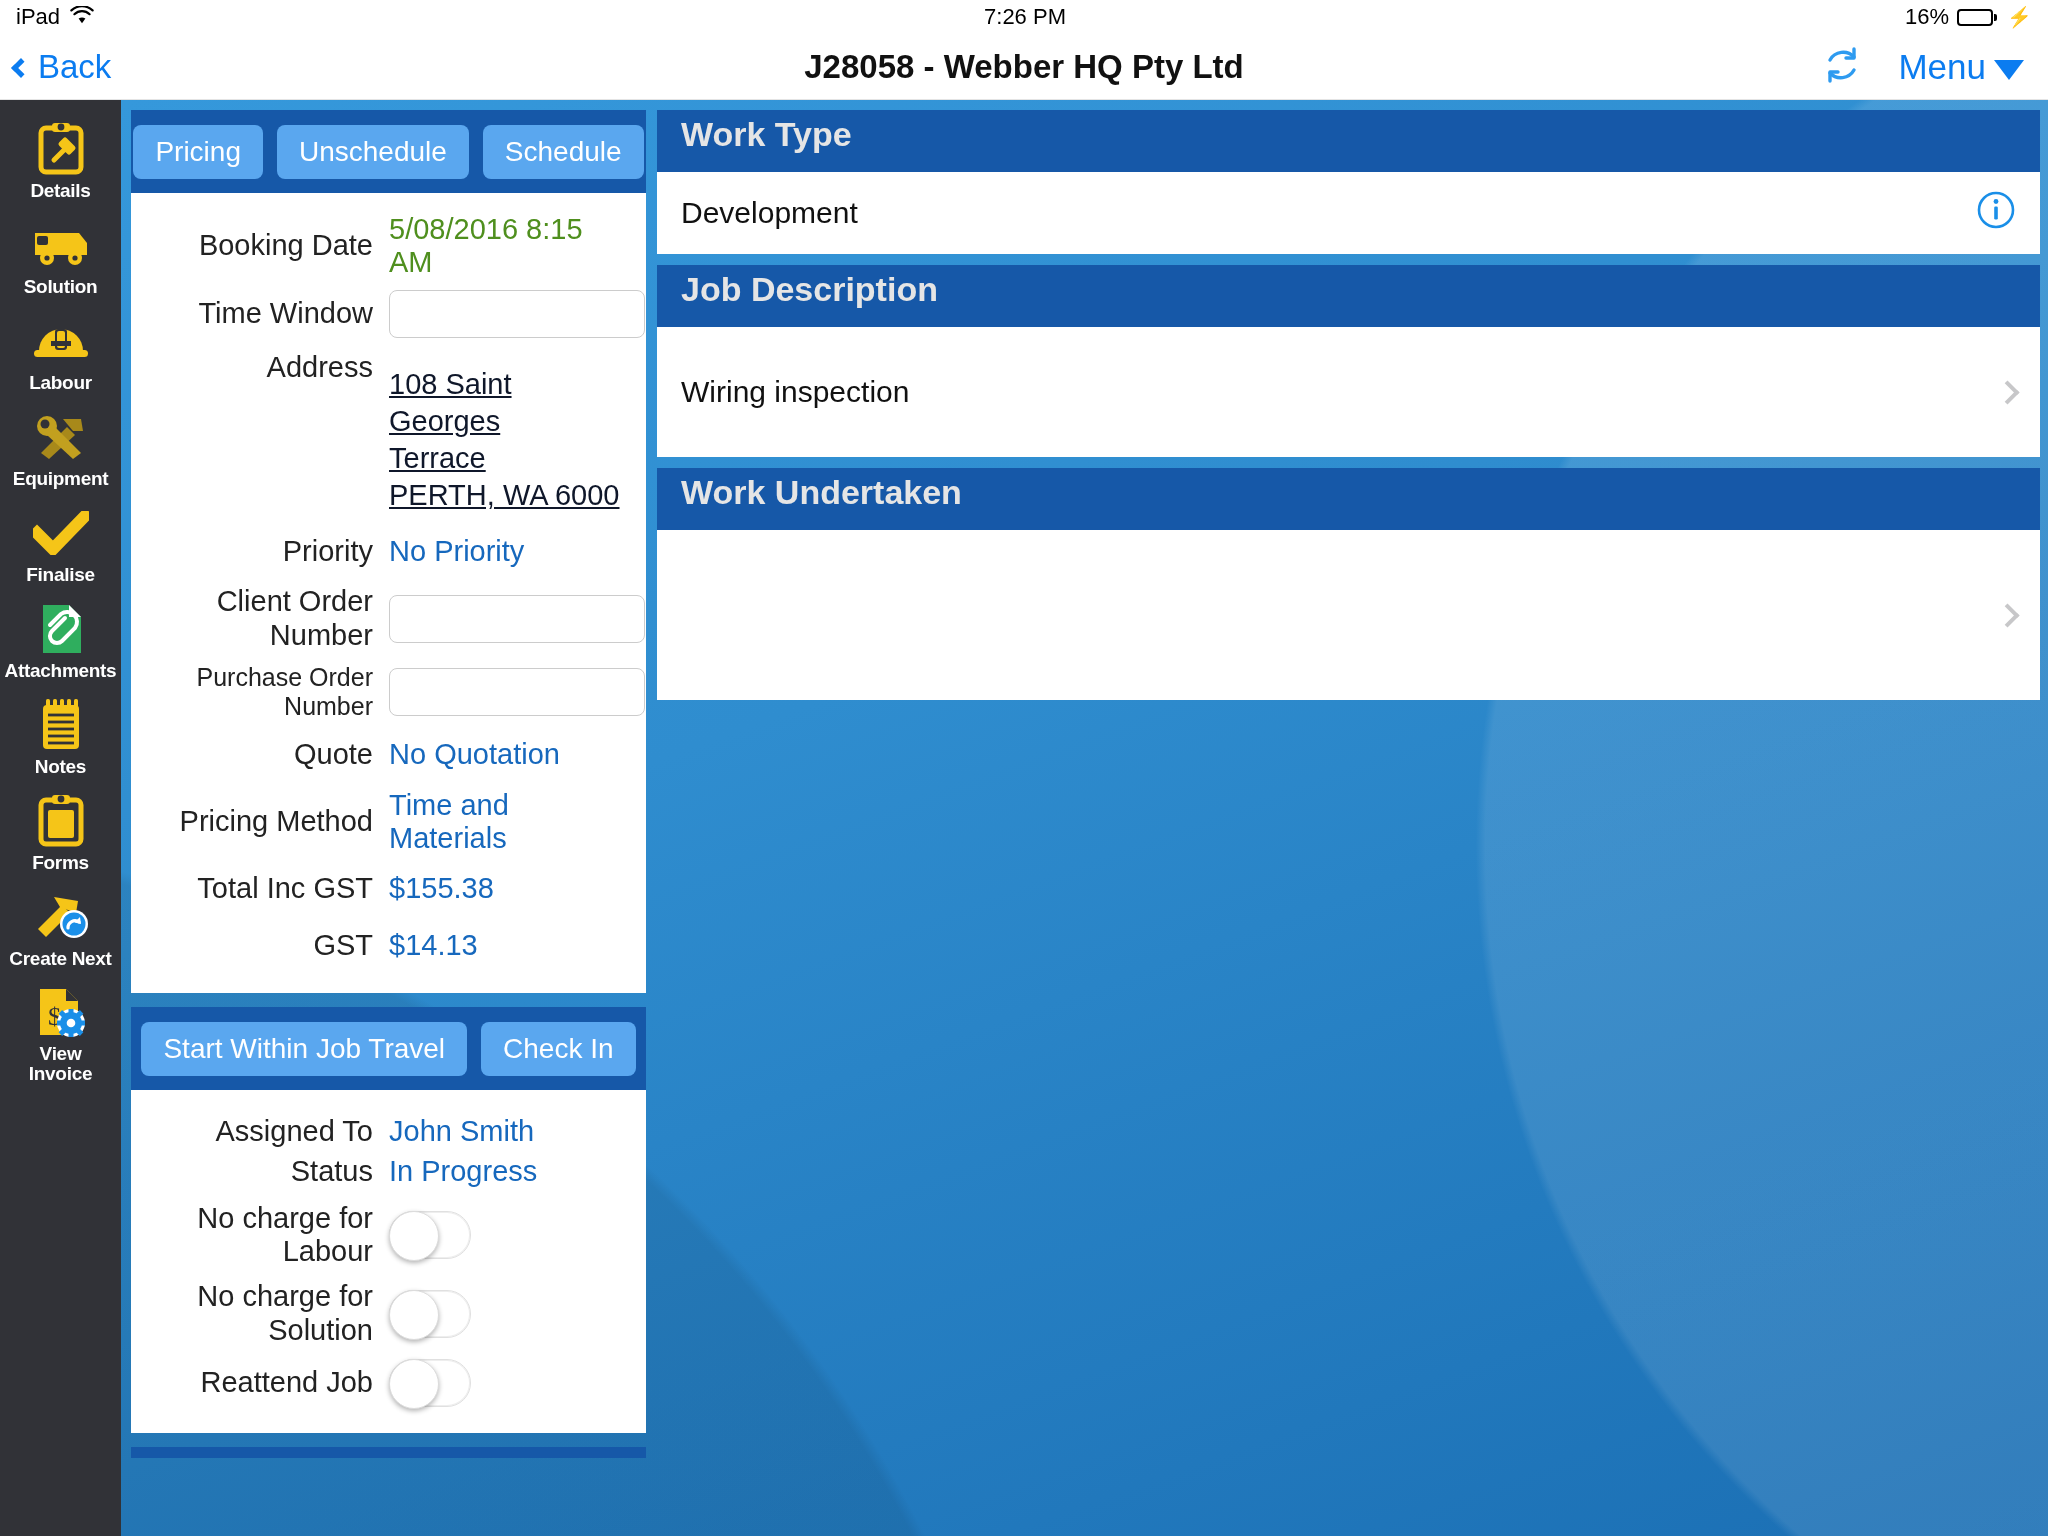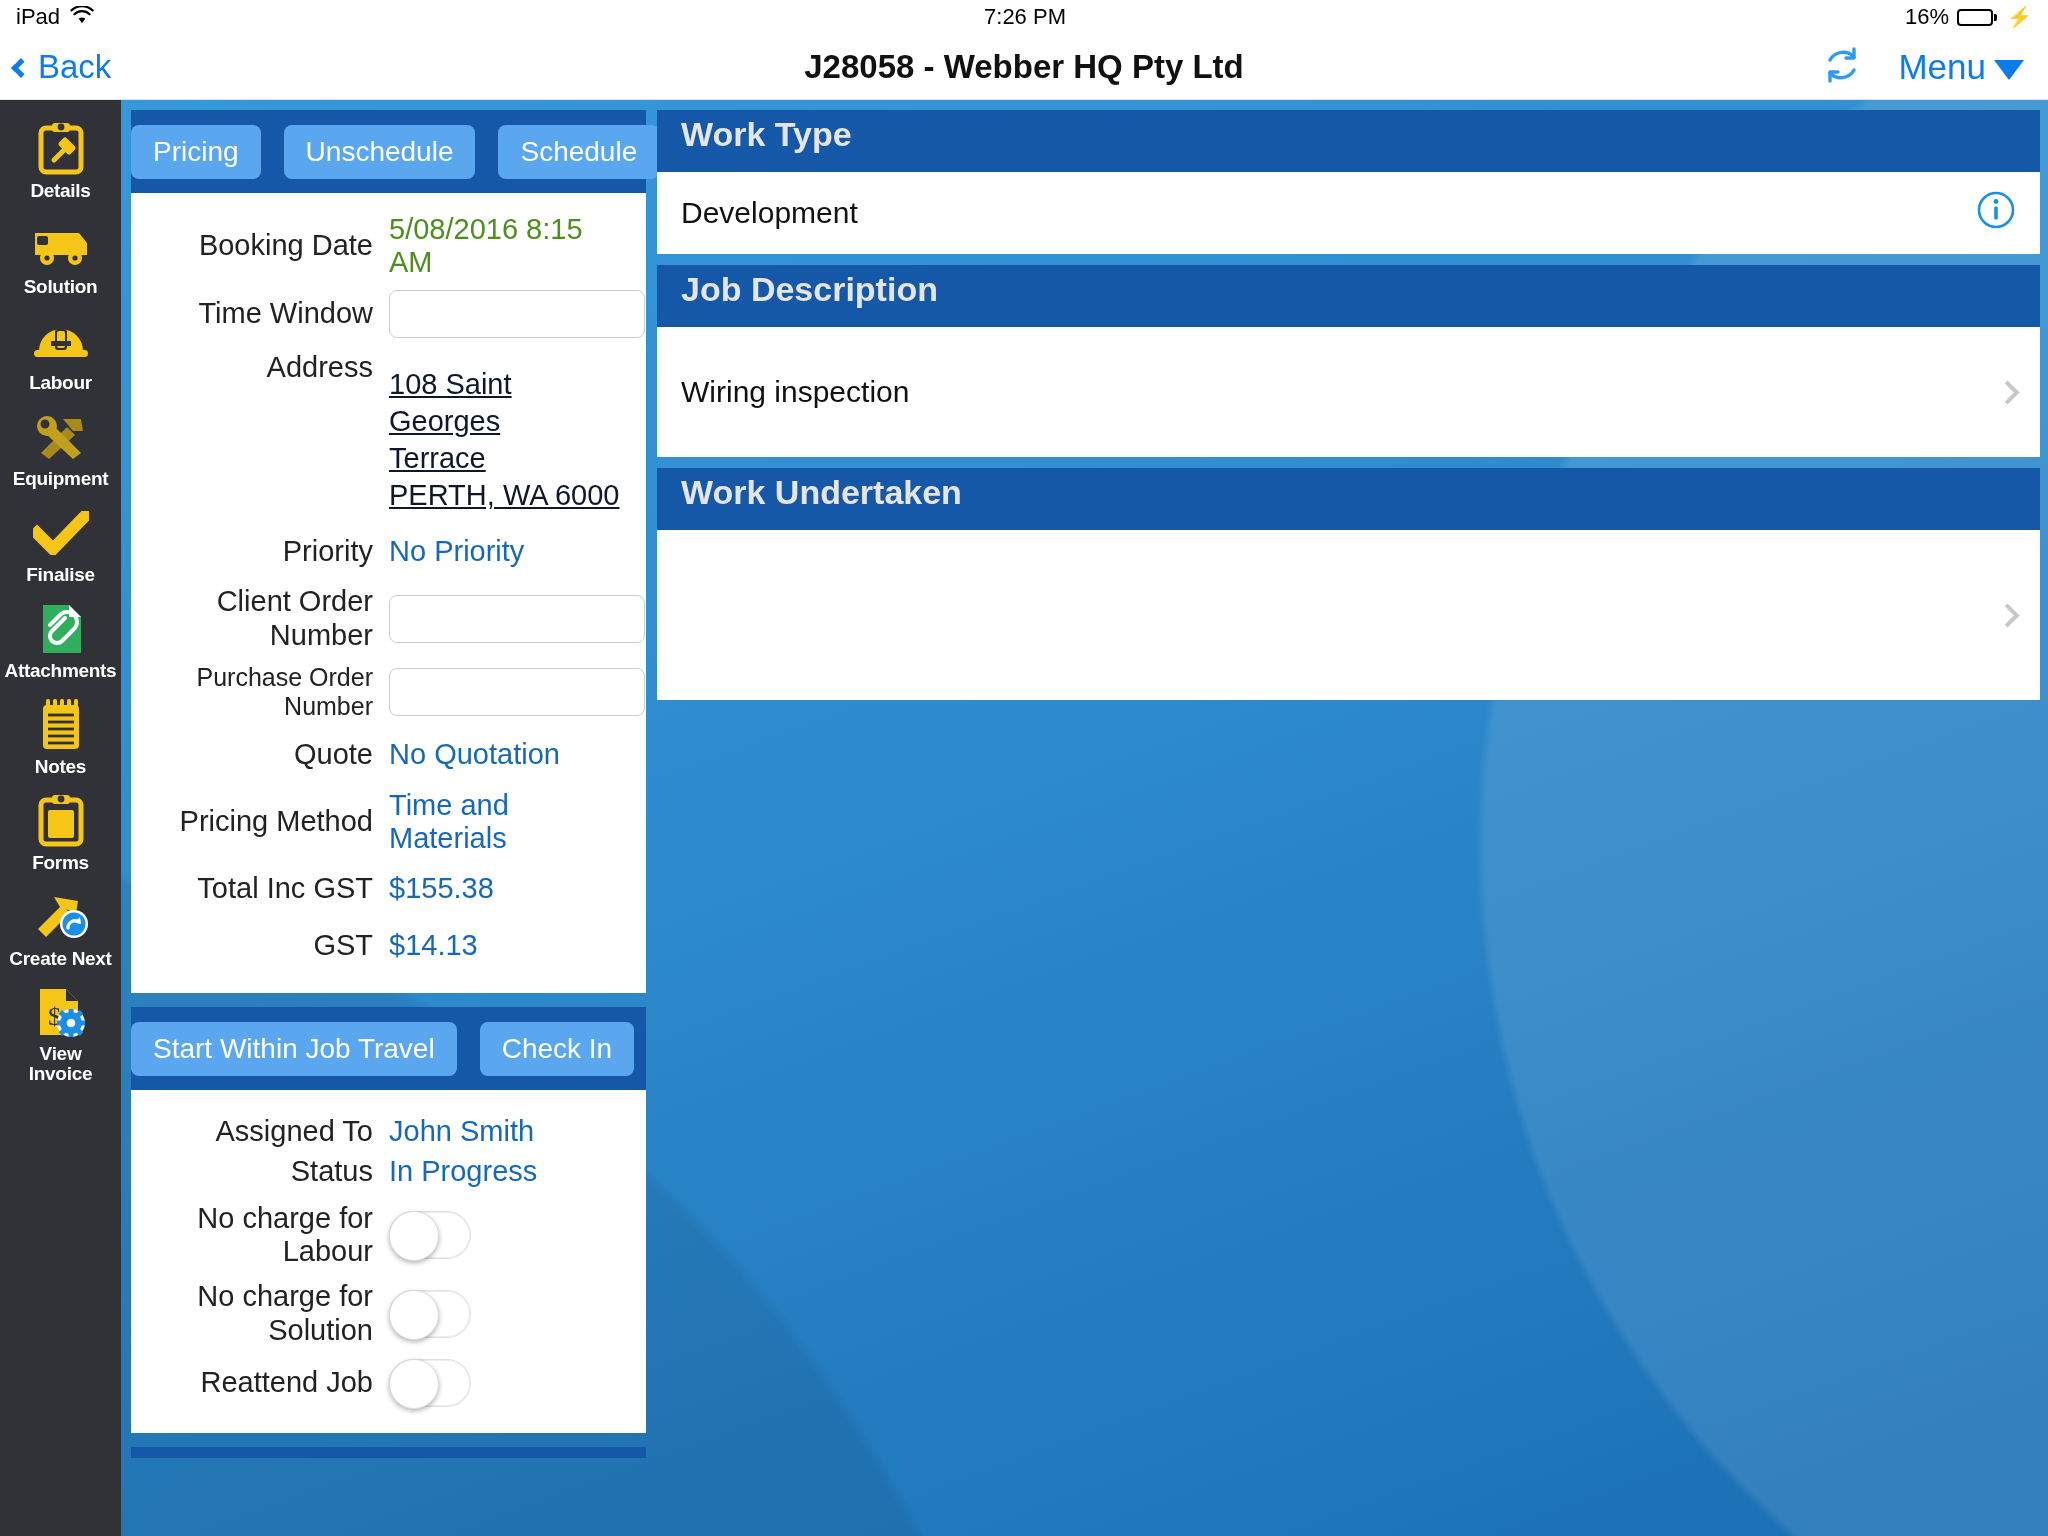--- a/index.html
+++ b/index.html
@@ -126,22 +126,22 @@
     overflow: hidden;
   }
 
   .col-left { width: 515px; flex: 0 0 515px; display: flex; flex-direction: column; gap: 14px; }
   .col-right { flex: 1 1 auto; display: flex; flex-direction: column; gap: 11px; }
 
   
   .card { background: #fff; display: flex; flex-direction: column; }
   .card-toolbar {
     background: #1658a8;
-    display: flex; align-items: center; 
-    gap: 23px; padding: 15px 0 14px;
+    display: flex; align-items: center; justify-content: center;
+    gap: 14px; padding: 15px 0 14px;
   }
   .pill {
     background: #5aa7ef; color: #fff;
     border: none; border-radius: 8px;
     font-family: "Liberation Sans", sans-serif;
     font-size: 28px; padding: 11px 22px;
     cursor: pointer; white-space: nowrap;
   }
 
   .form { padding: 20px 22px 24px 10px; background: #fff; border-radius: 30px; }

